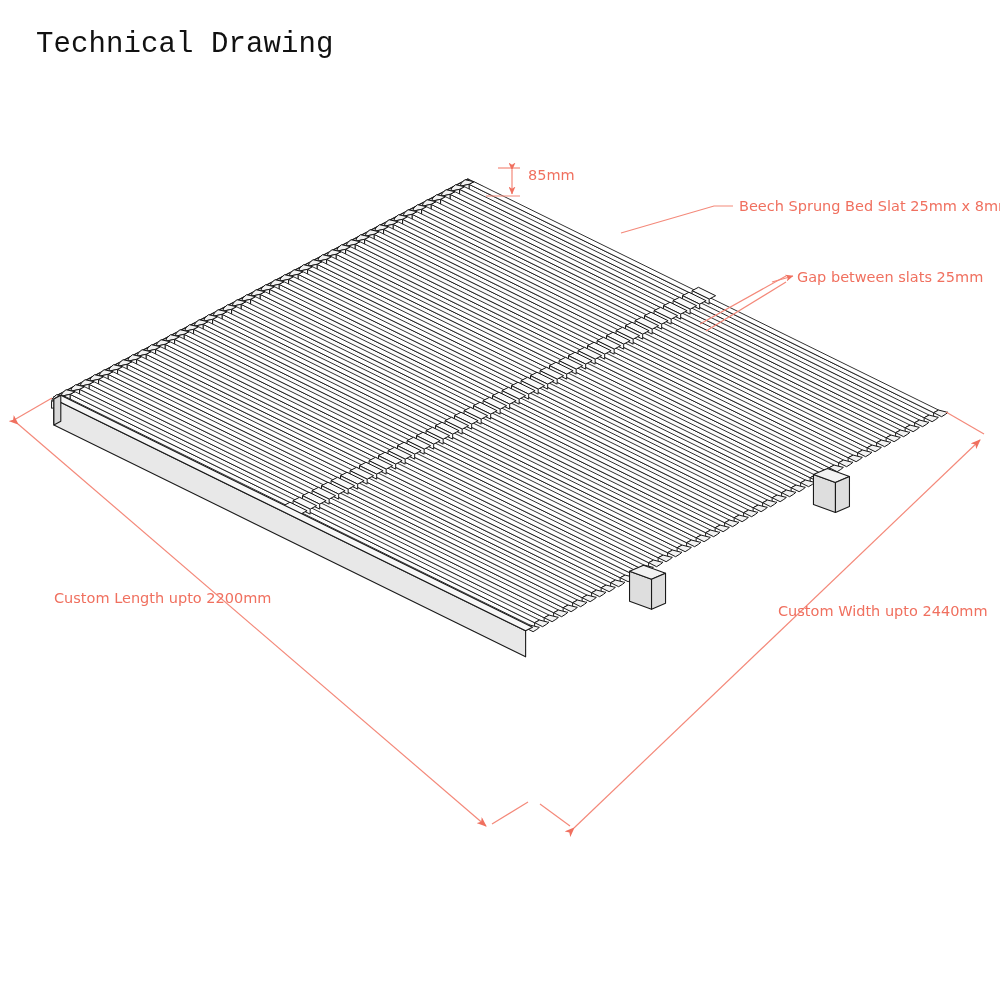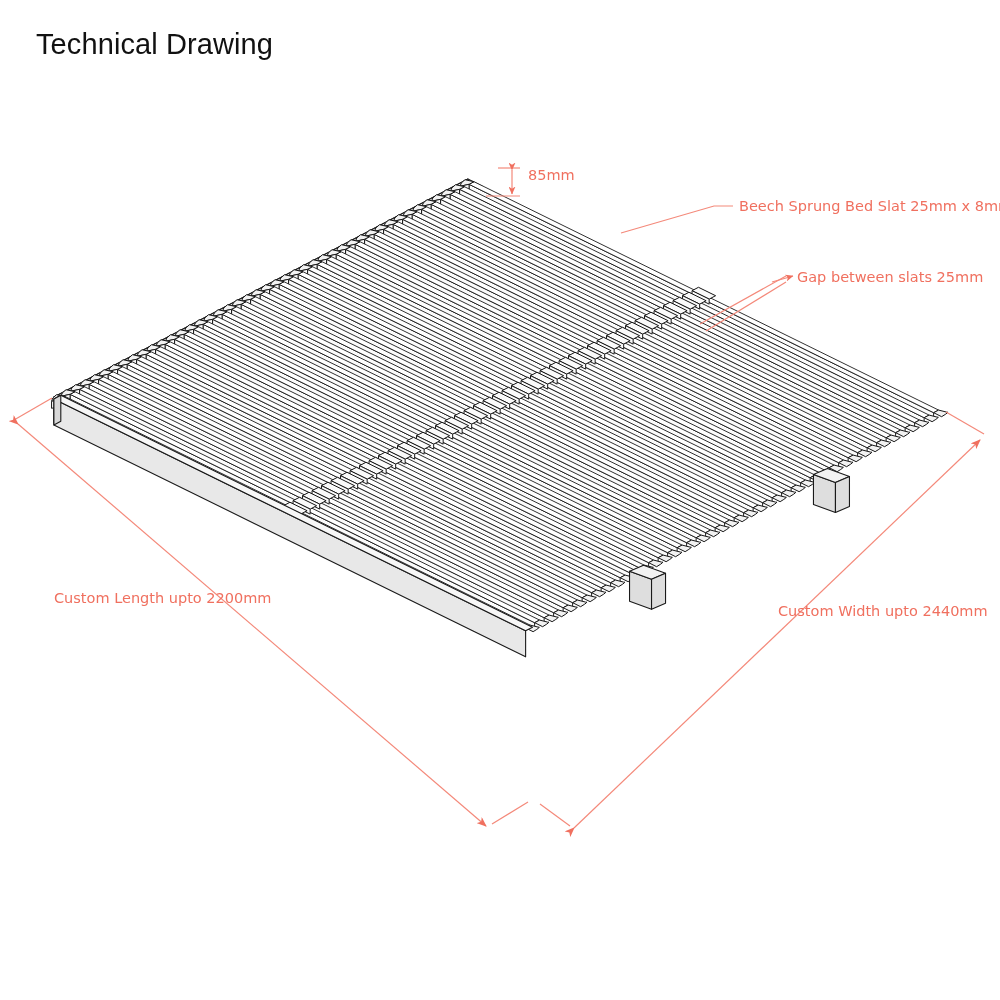--- a/index.html
+++ b/index.html
@@ -16,21 +16,21 @@
     overflow: hidden;
   }
   #page-title {
     position: absolute;
     left: 36px;
     top: 28px;
     font-size: 29px;
     font-weight: 400;
     color: #111111;
     letter-spacing: 0.1px;
-    font-family: Liberation Sans, sans-serif;
+    font-family: Liberation Mono, monospace;
   }
   #drawing {
     position: absolute;
     left: 0;
     top: 0;
     width: 1000px;
     height: 1000px;
   }
   .anno-text {
     font-family: "DejaVu Sans", "Liberation Sans", sans-serif;

